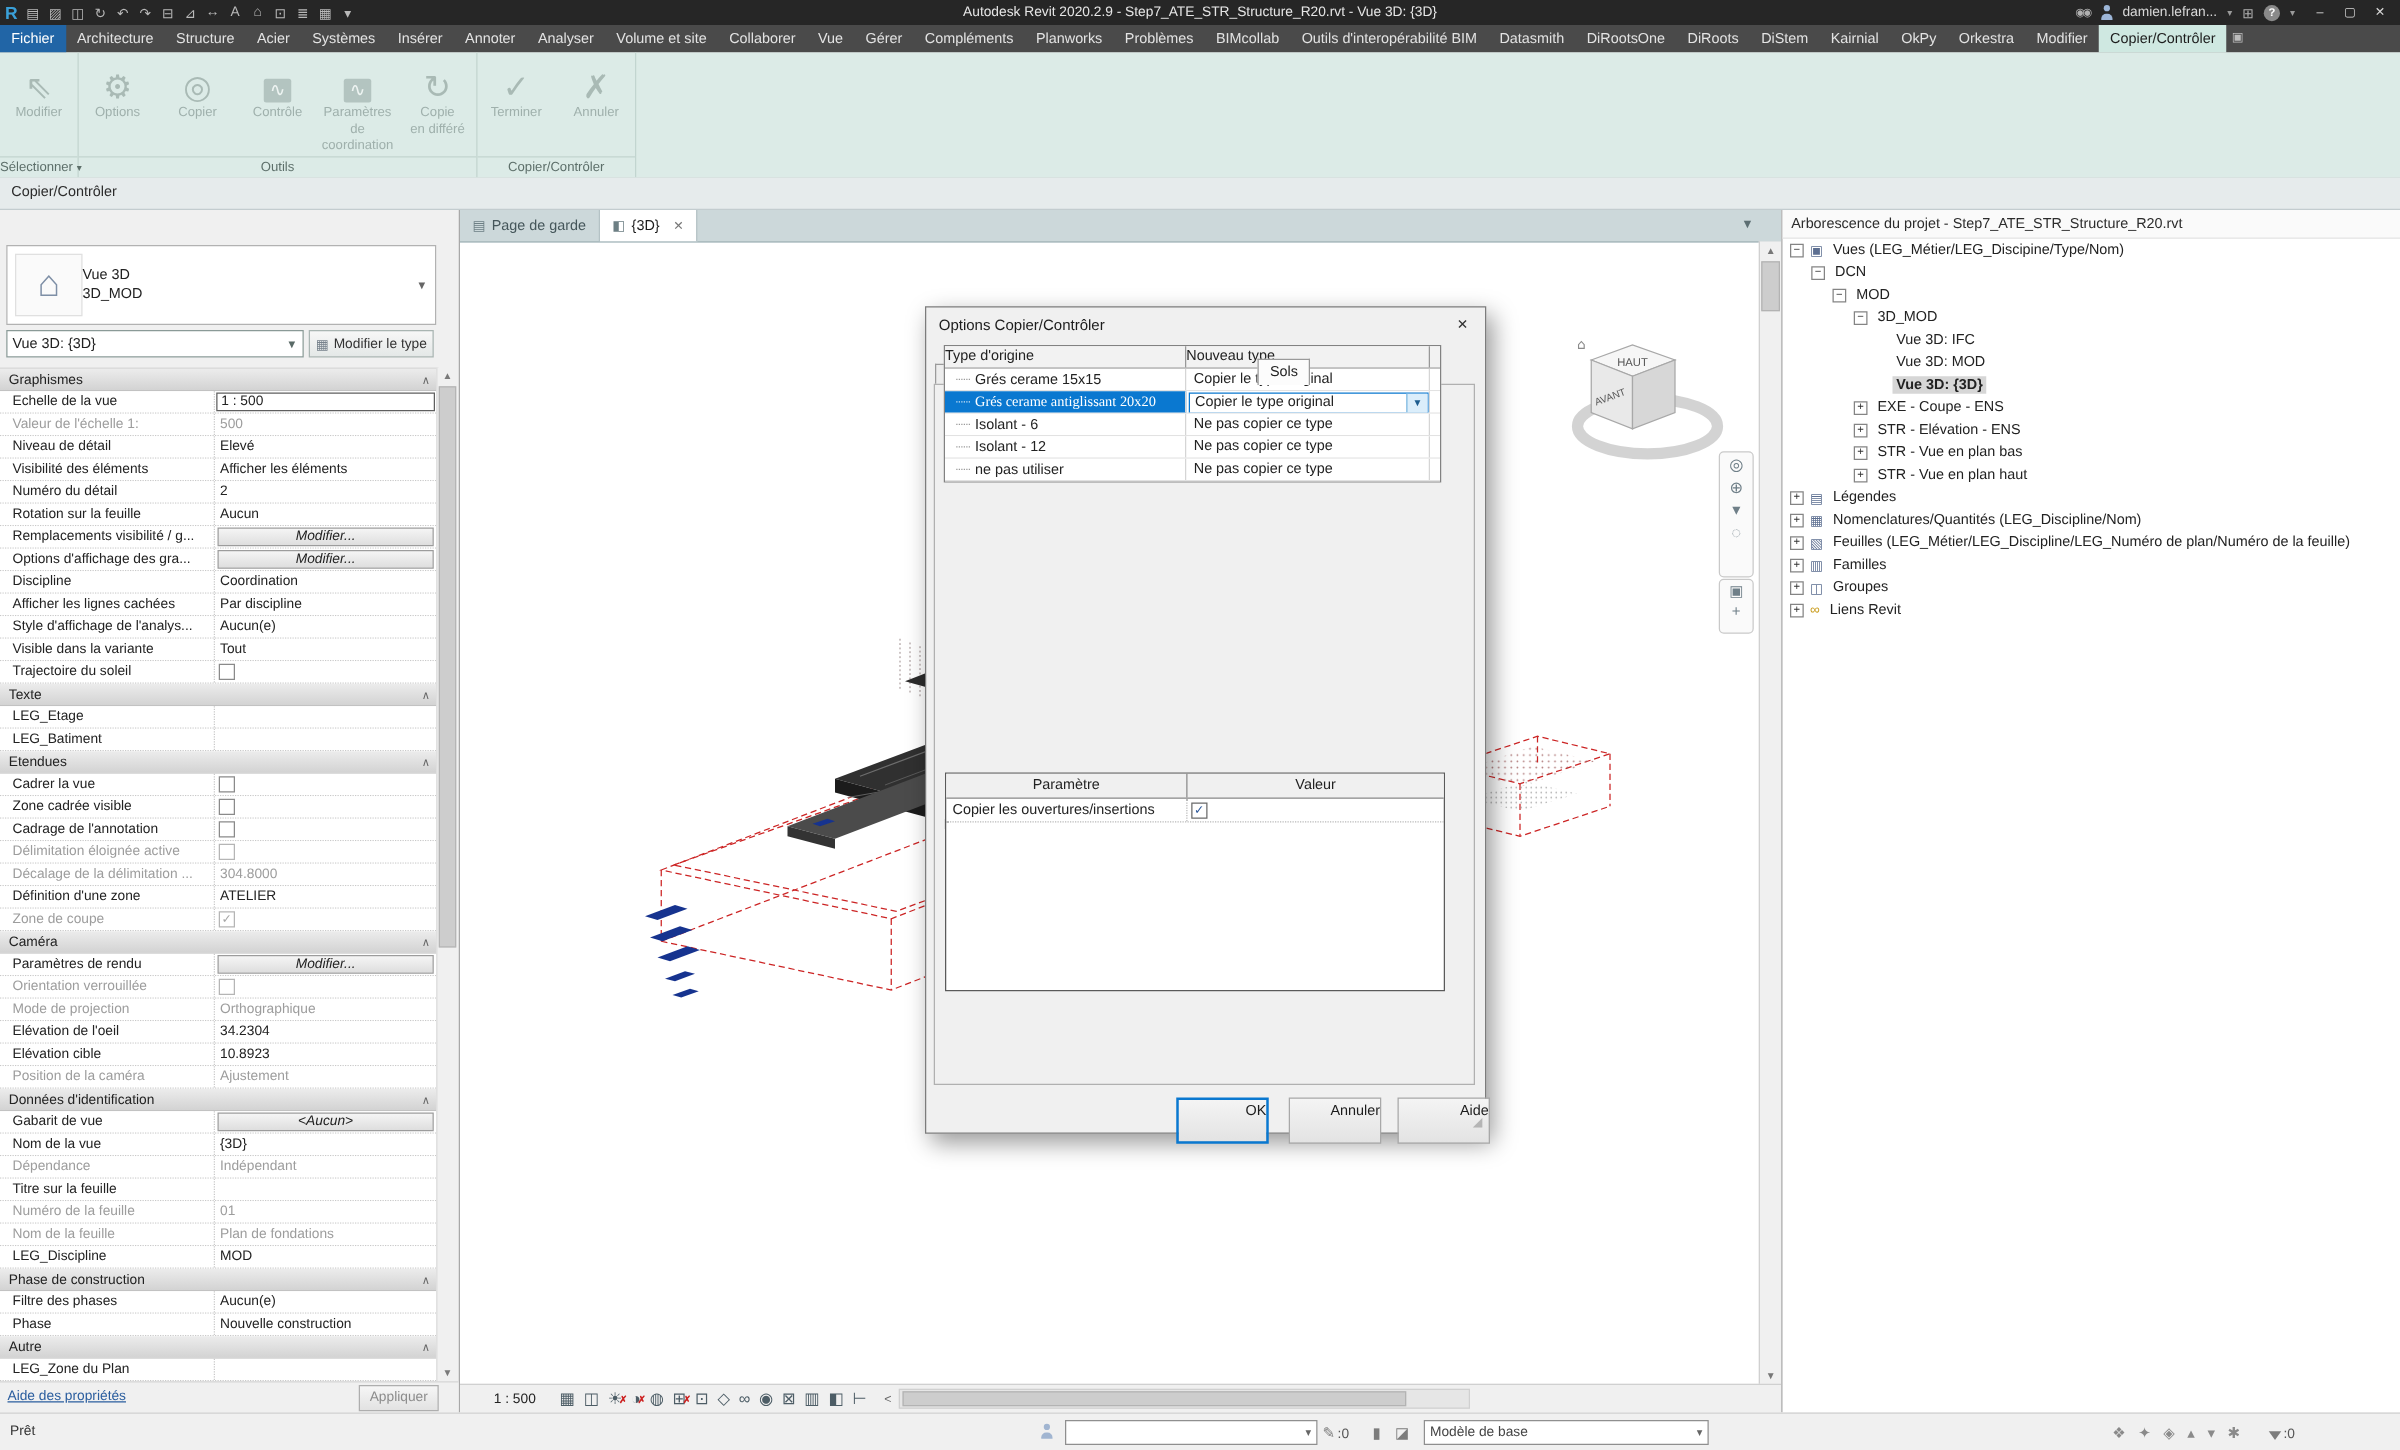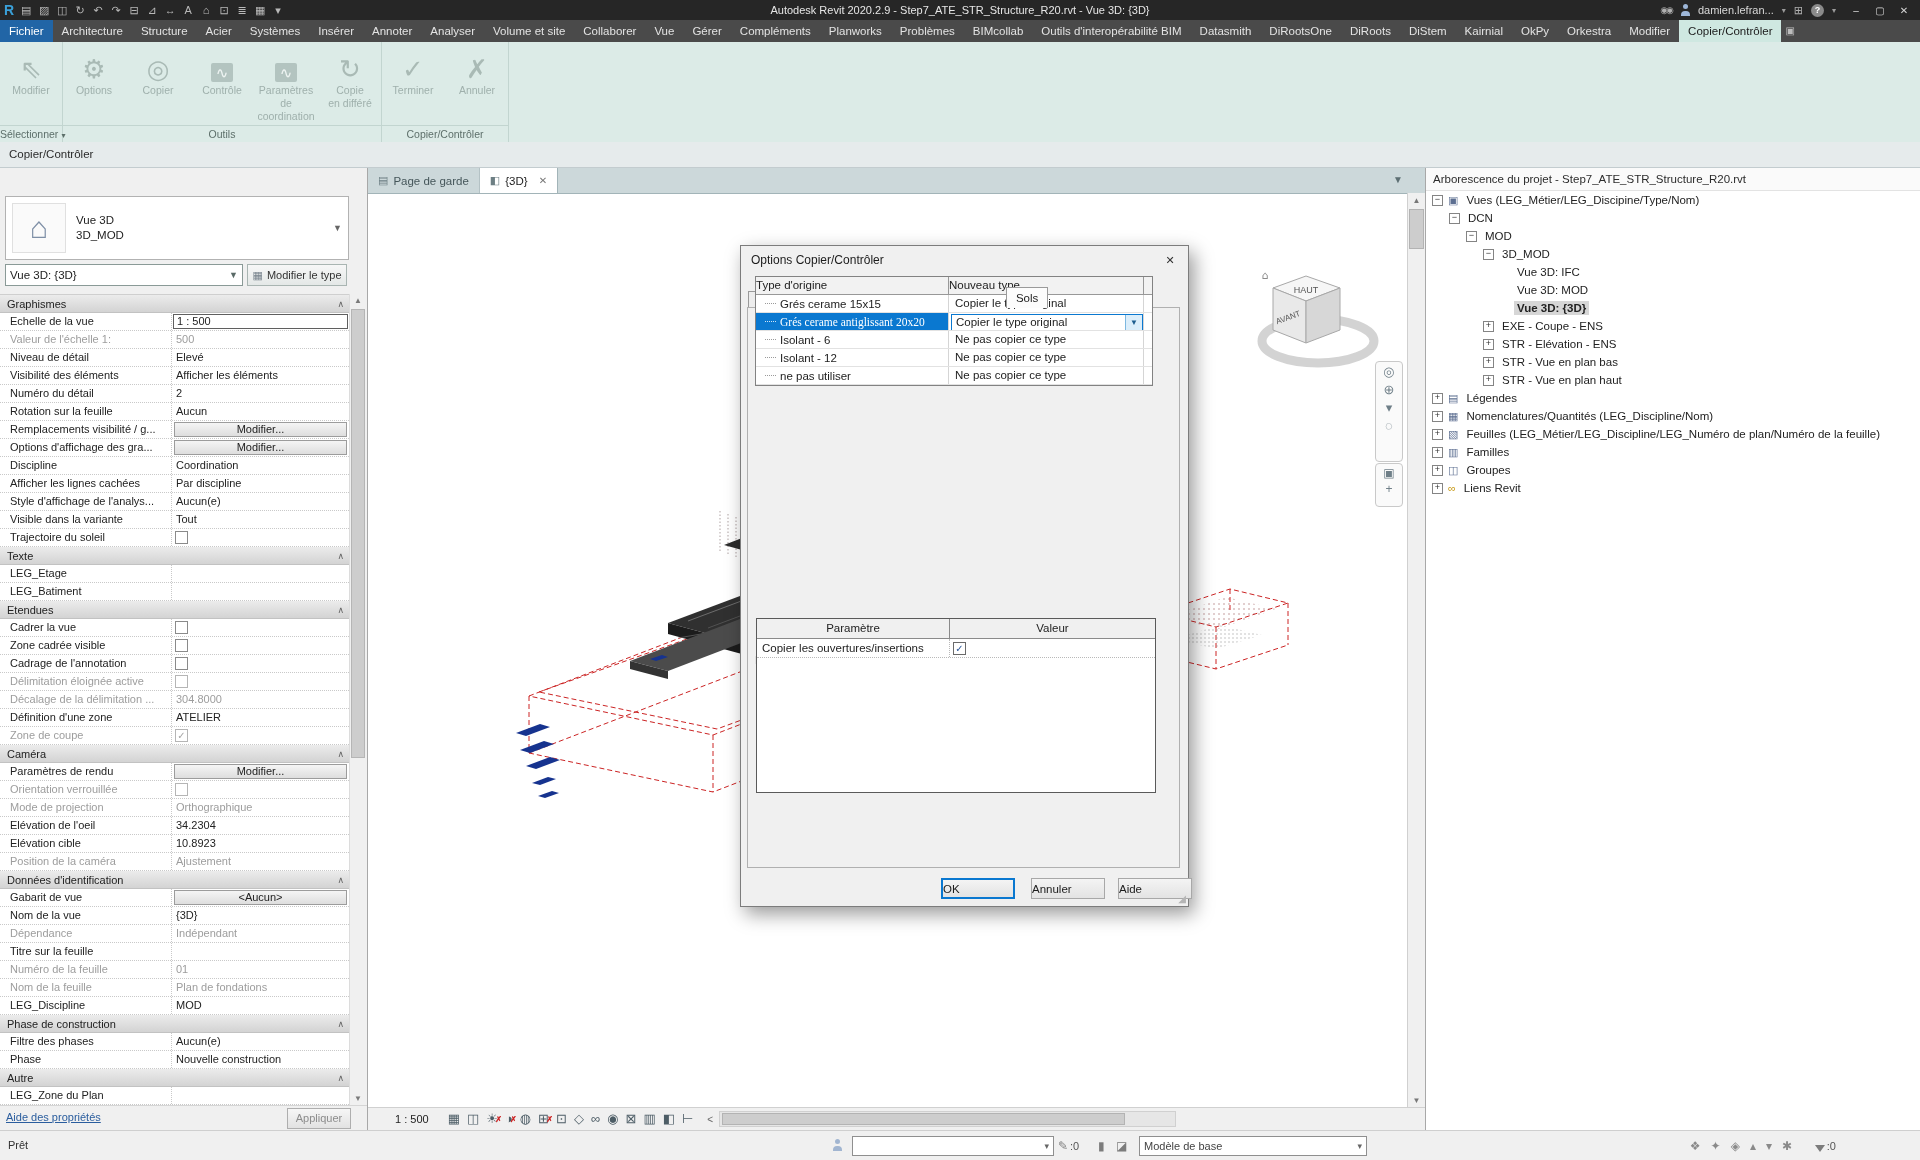--- a/index.html
+++ b/index.html
@@ -45,40 +45,40 @@
   
   .modebar{position:absolute;left:0;top:142px;width:1920px;height:26px;background:#e6ebec;border-bottom:1px solid #c3cccf;
            line-height:25px;padding-left:9px;color:#2b2b2b;font-size:11.5px;box-sizing:border-box;}
 
   
   .props{position:absolute;left:0;top:168px;width:368px;height:962px;background:#f0f0f0;border-right:1px solid #a8a8a8;box-sizing:border-box;overflow:hidden;}
   .props-head{height:24px;line-height:24px;padding-left:8px;color:#333;border-bottom:1px solid #dadada;font-size:11.5px;}
   .type-sel{position:absolute;left:5px;top:28px;width:342px;height:62px;background:#fff;border:1px solid #b2b2b2;display:flex;align-items:center;}
   .type-sel .house{width:52px;height:48px;margin-left:6px;border:1px solid #e0e0e0;display:flex;align-items:center;justify-content:center;
                    font-size:30px;color:#7e8fa6;background:#fafafa;}
-  .type-sel .tlines{margin-left:10px;line-height:15px;font-size:11.5px;color:#222;}
+  .type-sel .tlines{margin-left:0;line-height:15px;font-size:11.5px;color:#222;}
   .type-sel .tchev{position:absolute;right:6px;top:26px;color:#666;font-size:9px;}
   .inst-row{position:absolute;left:5px;top:96px;width:342px;height:22px;display:flex;gap:4px;}
   .inst-combo{flex:0 0 228px;height:20px;border:1px solid #8a9a97;background:#fff;display:flex;align-items:center;
               justify-content:space-between;padding:0 4px;font-size:11.5px;}
   .inst-combo .cv{color:#222;} .combo-chev{color:#5a6a67;font-size:9px;}
   .edit-type{flex:1;height:20px;border:1px solid #a9b5b2;background:linear-gradient(#f7f7f7,#e4e8e7);display:flex;
              align-items:center;justify-content:center;gap:4px;font-size:11px;color:#333;}
   .edit-type .eti{color:#77828c;font-size:11px;}
   #prop-grid{position:absolute;left:0;top:126px;width:351px;bottom:24px;overflow:hidden;background:#fff;border-top:1px solid #cfcfcf;}
   .prop-section{height:17px;background:linear-gradient(#ececec,#d3d3d3);border-bottom:1px solid #c2c2c2;display:flex;
                 justify-content:space-between;align-items:center;padding:0 7px;color:#222;font-size:11px;}
   .prop-section .chev{color:#666;font-size:9px;}
   .prop-row{height:17px;display:flex;border-bottom:1px dotted #c9c9c9;background:#fff;font-size:11px;align-items:center;}
   .prop-row .pl{flex:0 0 172px;padding-left:10px;border-right:1px dotted #c9c9c9;box-sizing:border-box;white-space:nowrap;overflow:hidden;height:100%;line-height:17px;}
   .prop-row .pv{flex:1;height:100%;line-height:17px;padding-left:4px;white-space:nowrap;overflow:hidden;position:relative;}
   .prop-row.dis .pl,.prop-row.dis .pv{color:#9d9d9d;}
   .pv-input{position:absolute;left:1px;right:3px;top:1px;bottom:1px;border:1px solid #5f5f5f;background:#fff;line-height:13px;padding-left:3px;}
   .pv-btn{position:absolute;left:2px;right:4px;top:1px;bottom:1px;border:1px solid #9c9c9c;background:linear-gradient(#f5f5f5,#dedede);
-          text-align:center;line-height:13px;}
+          text-align:center;line-height:13px;font-style:italic;}
   .pv-check{position:absolute;left:3px;top:2px;width:11px;height:11px;border:1px solid #8a8a8a;background:#fff;
             font-size:10px;line-height:11px;text-align:center;color:#2b579a;}
   .prop-row.dis .pv-check{border-color:#b5b5b5;color:#a5a5a5;}
   .props-scroll{position:absolute;right:1px;top:126px;bottom:24px;width:16px;background:#f0f0f0;border-left:1px solid #dcdcdc;}
   .props-scroll .arr{height:14px;text-align:center;font-size:8px;color:#7a7a7a;line-height:14px;}
   .props-scroll .thumb{position:absolute;left:1px;right:1px;top:15px;height:55%;background:#cdcdcd;border:1px solid #b5b5b5;}
   .props-foot{position:absolute;left:0;bottom:0;width:100%;height:24px;background:#f0f0f0;border-top:1px solid #d5d5d5;}
   .props-help{position:absolute;left:6px;top:5px;color:#2a5d9e;text-decoration:underline;font-size:11px;}
   .apply-btn{position:absolute;right:16px;top:2px;width:62px;height:19px;border:1px solid #aeaeae;
              background:linear-gradient(#f6f6f6,#e2e2e2);text-align:center;line-height:18px;color:#8c8c8c;}
@@ -139,22 +139,22 @@
   .nc-combo .ncb{flex:0 0 16px;height:100%;background:#dbeefb;border-left:1px solid #7db8e0;text-align:center;color:#1d5d8f;font-size:8px;line-height:15px;}
   .par-table{position:absolute;left:15px;top:372px;width:398px;height:173px;border:1px solid #5a5a5a;background:#fff;}
   .par-head{display:flex;height:19px;background:#f0f0f0;border-bottom:1px solid #8a8a8a;}
   .par-head div{line-height:19px;text-align:center;color:#222;}
   .par-c1{width:193px;border-right:1px solid #8a8a8a;box-sizing:border-box;}
   .par-c2{flex:1;}
   .par-row{display:flex;height:18px;border-bottom:1px dotted #b9b9b9;}
   .par-row .pc1{width:193px;box-sizing:border-box;border-right:1px dotted #b9b9b9;line-height:18px;padding-left:5px;white-space:nowrap;overflow:hidden;}
   .par-row .pc2{flex:1;display:flex;align-items:center;padding-left:3px;}
   .par-check{width:11px;height:11px;border:1px solid #6a6a6a;background:#fff;font-size:10px;line-height:11px;text-align:center;color:#2b579a;}
-  .dlg-btn{position:absolute;top:632px;width:74px;height:21px;border:1px solid #a8a8a8;background:linear-gradient(#f4f4f4,#e3e3e3);
-           text-align:left;line-height:20px;color:#1c1c1c;box-sizing:border-box;}
+  .dlg-btn{position:absolute;top:632px;width:74px;height:37px;border:1px solid #a8a8a8;background:linear-gradient(#f4f4f4,#e3e3e3);
+           text-align:right;line-height:20px;color:#1c1c1c;box-sizing:border-box;}
   .dlg-btn.focus{border:2px solid #0a78d0;line-height:18px;}
   .dlg-grip{position:absolute;right:2px;bottom:2px;color:#b5b5b5;font-size:10px;}
 
   
   .browser{position:absolute;left:1425px;top:168px;width:495px;height:962px;background:#fff;border-left:1px solid #a8a8a8;box-sizing:border-box;overflow:hidden;}
   .brw-head{height:22px;line-height:22px;padding-left:7px;color:#2c2c2c;font-size:11.5px;background:#fafafa;border-bottom:1px solid #e3e3e3;}
   .tree-row{height:18px;display:flex;align-items:center;white-space:nowrap;font-size:11.5px;}
   .exp{flex:0 0 9px;height:9px;border:1px solid #848484;background:#fff;font-size:9px;line-height:7px;text-align:center;color:#333;margin-right:5px;}
   .exp.none{border:none;background:transparent;}
   .titem-ico{margin-right:5px;font-size:11px;color:#5d6f91;}

